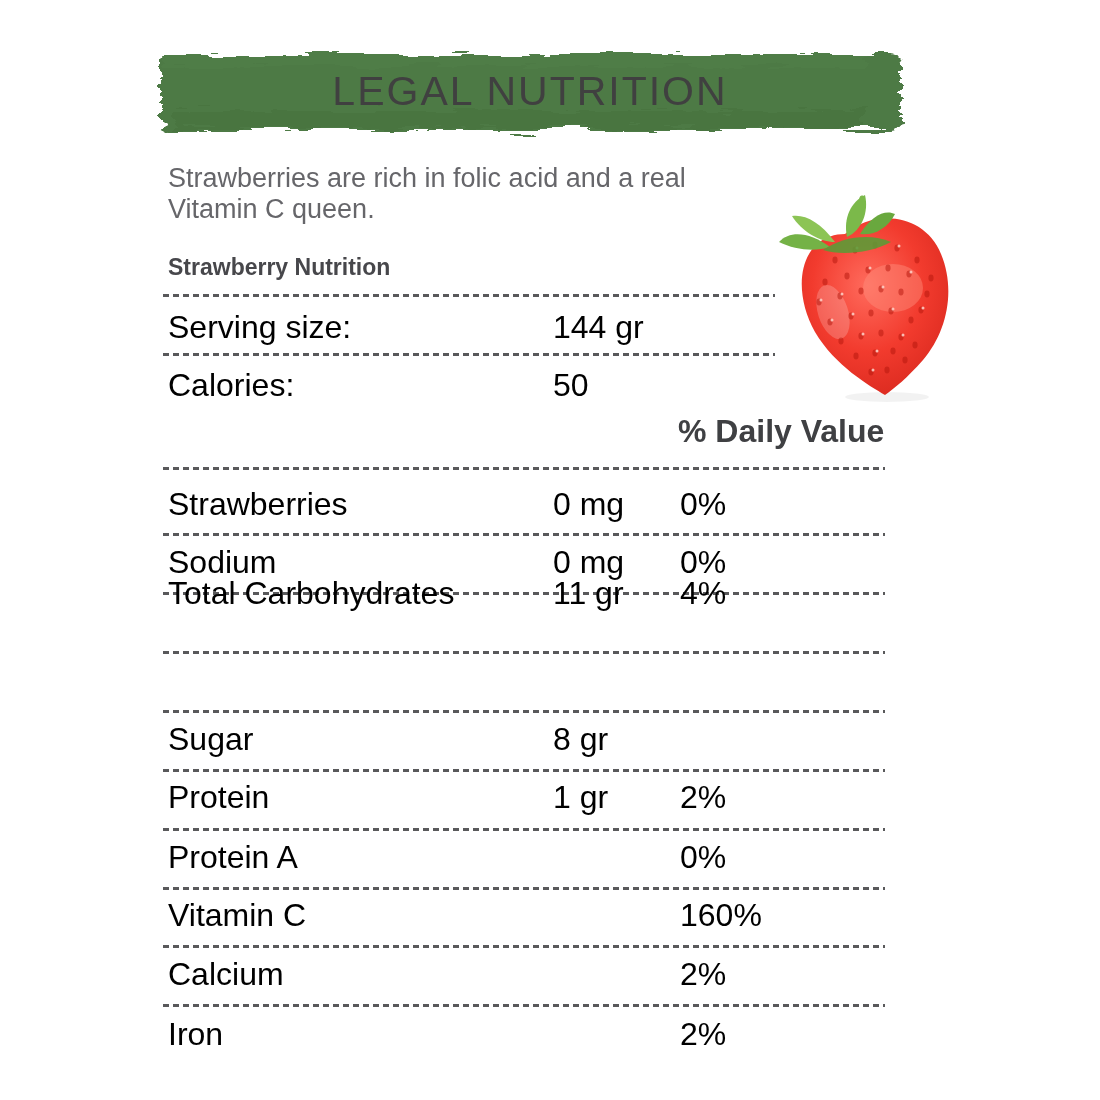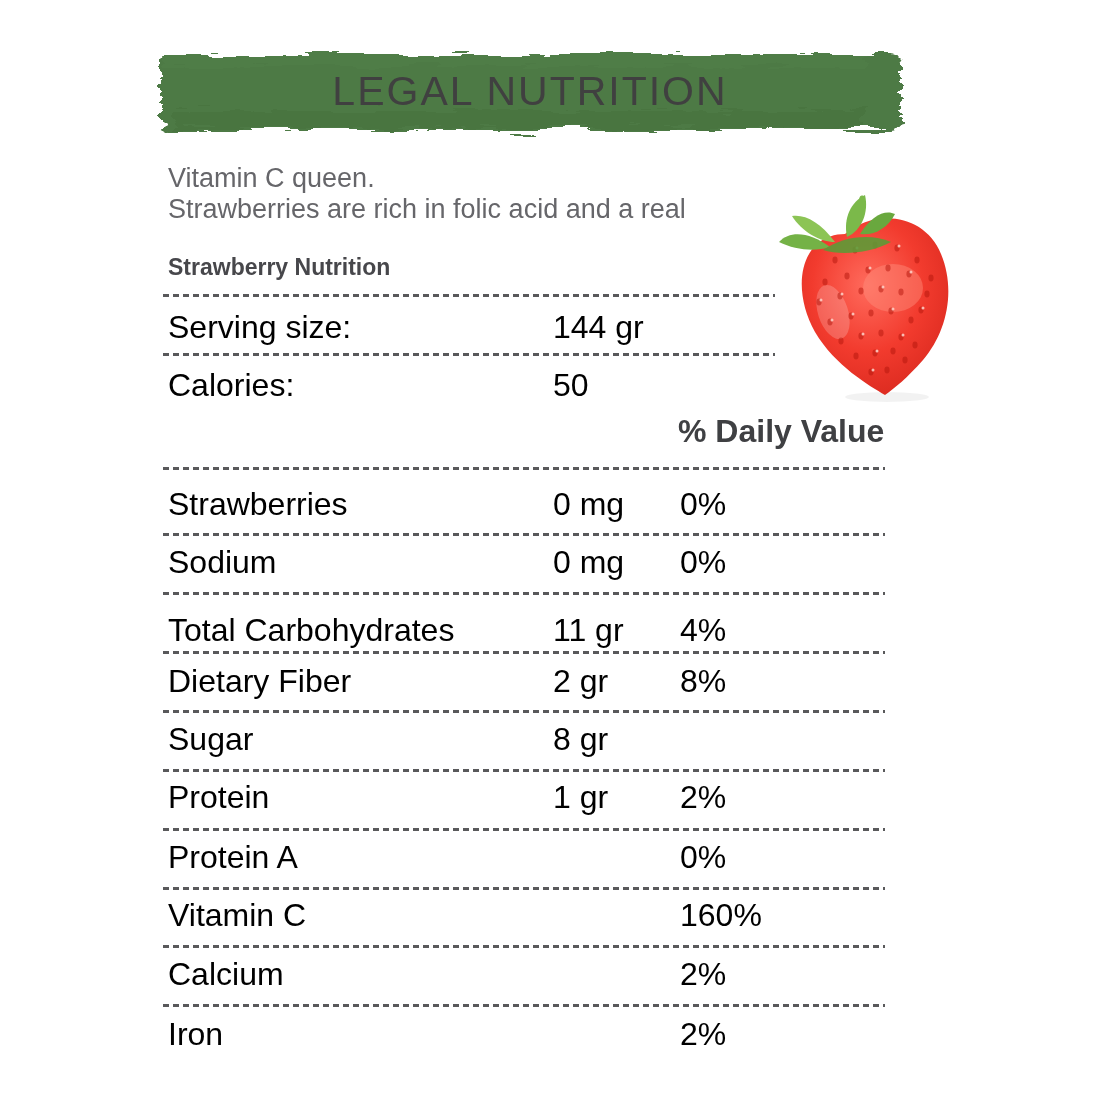--- a/index.html
+++ b/index.html
@@ -66,22 +66,22 @@
       <g filter="url(#roughEdge)">
         <rect x="16" y="14" width="740" height="76" rx="8" fill="#4d7a44"></rect>
         <rect x="28" y="70" width="690" height="18" fill="#46713d" opacity="0.55"></rect>
         <rect x="20" y="14" width="700" height="12" fill="#547f4a" opacity="0.6"></rect>
       </g>
     </svg>
     <div class="banner-title">LEGAL NUTRITION</div>
   </div>
 
   <div class="intro">
+    <div>Strawberries are rich in folic acid and a real</div>
     <div>Vitamin C queen.</div>
-    <div>Strawberries are rich in folic acid and a real</div>
   </div>
 
   <div class="section-heading">Strawberry Nutrition</div>
 
   <div class="dash" style="top:294px"></div>
   <div class="dash" style="top:353px"></div>
   <div class="dash" style="top:467px"></div>
   <div class="dash" style="top:533px"></div>
   <div class="dash" style="top:592px"></div>
   <div class="dash" style="top:651px"></div>
@@ -106,29 +106,24 @@
   <div class="row" style="top:489px">
     <span class="c-label">Strawberries</span>
     <span class="c-amount">0 mg</span>
     <span class="c-pct">0%</span>
   </div>
   <div class="row" style="top:547px">
     <span class="c-label">Sodium</span>
     <span class="c-amount">0 mg</span>
     <span class="c-pct">0%</span>
   </div>
-  <div class="row" style="top:615px">
+  <div class="row" style="top:578px">
     <span class="c-label">Total Carbohydrates</span>
     <span class="c-amount">11 gr</span>
     <span class="c-pct">4%</span>
-  </div>
-  <div class="row" style="top:666px">
-    <span class="c-label">Dietary Fiber</span>
-    <span class="c-amount">2 gr</span>
-    <span class="c-pct">8%</span>
   </div>
   <div class="row" style="top:724px">
     <span class="c-label">Sugar</span>
     <span class="c-amount">8 gr</span>
     <span class="c-pct"></span>
   </div>
   <div class="row" style="top:782px">
     <span class="c-label">Protein</span>
     <span class="c-amount">1 gr</span>
     <span class="c-pct">2%</span>

